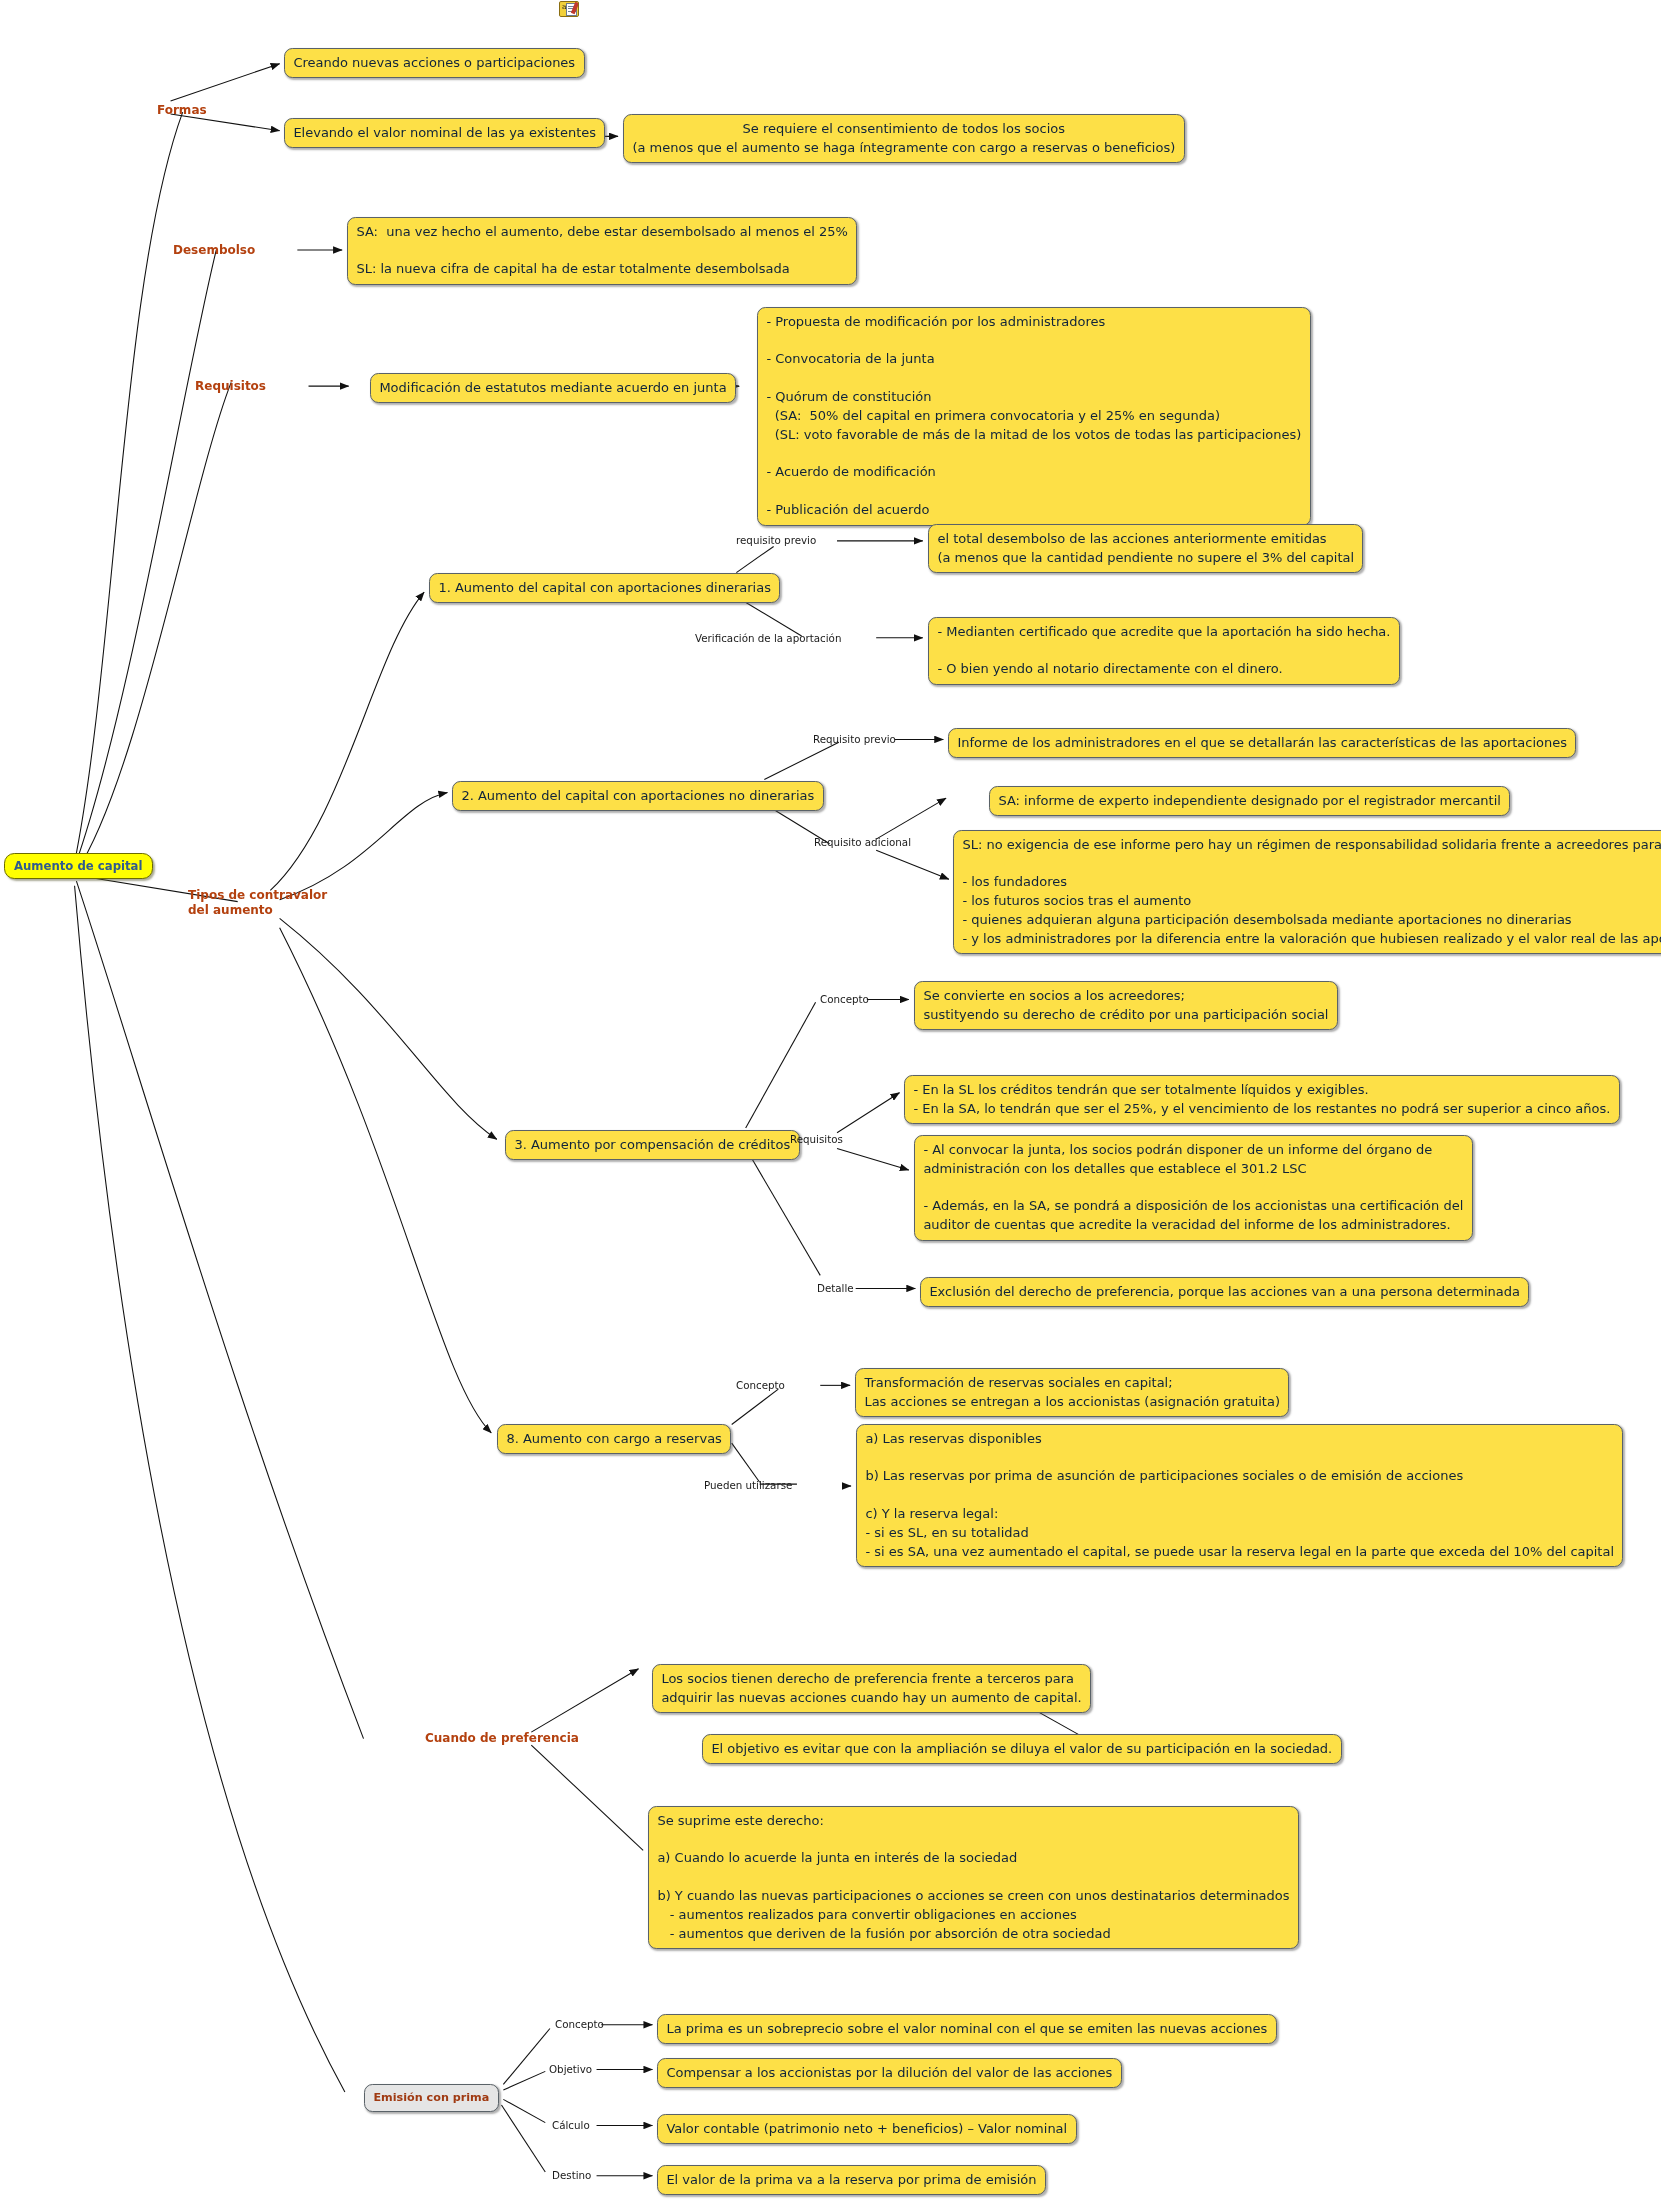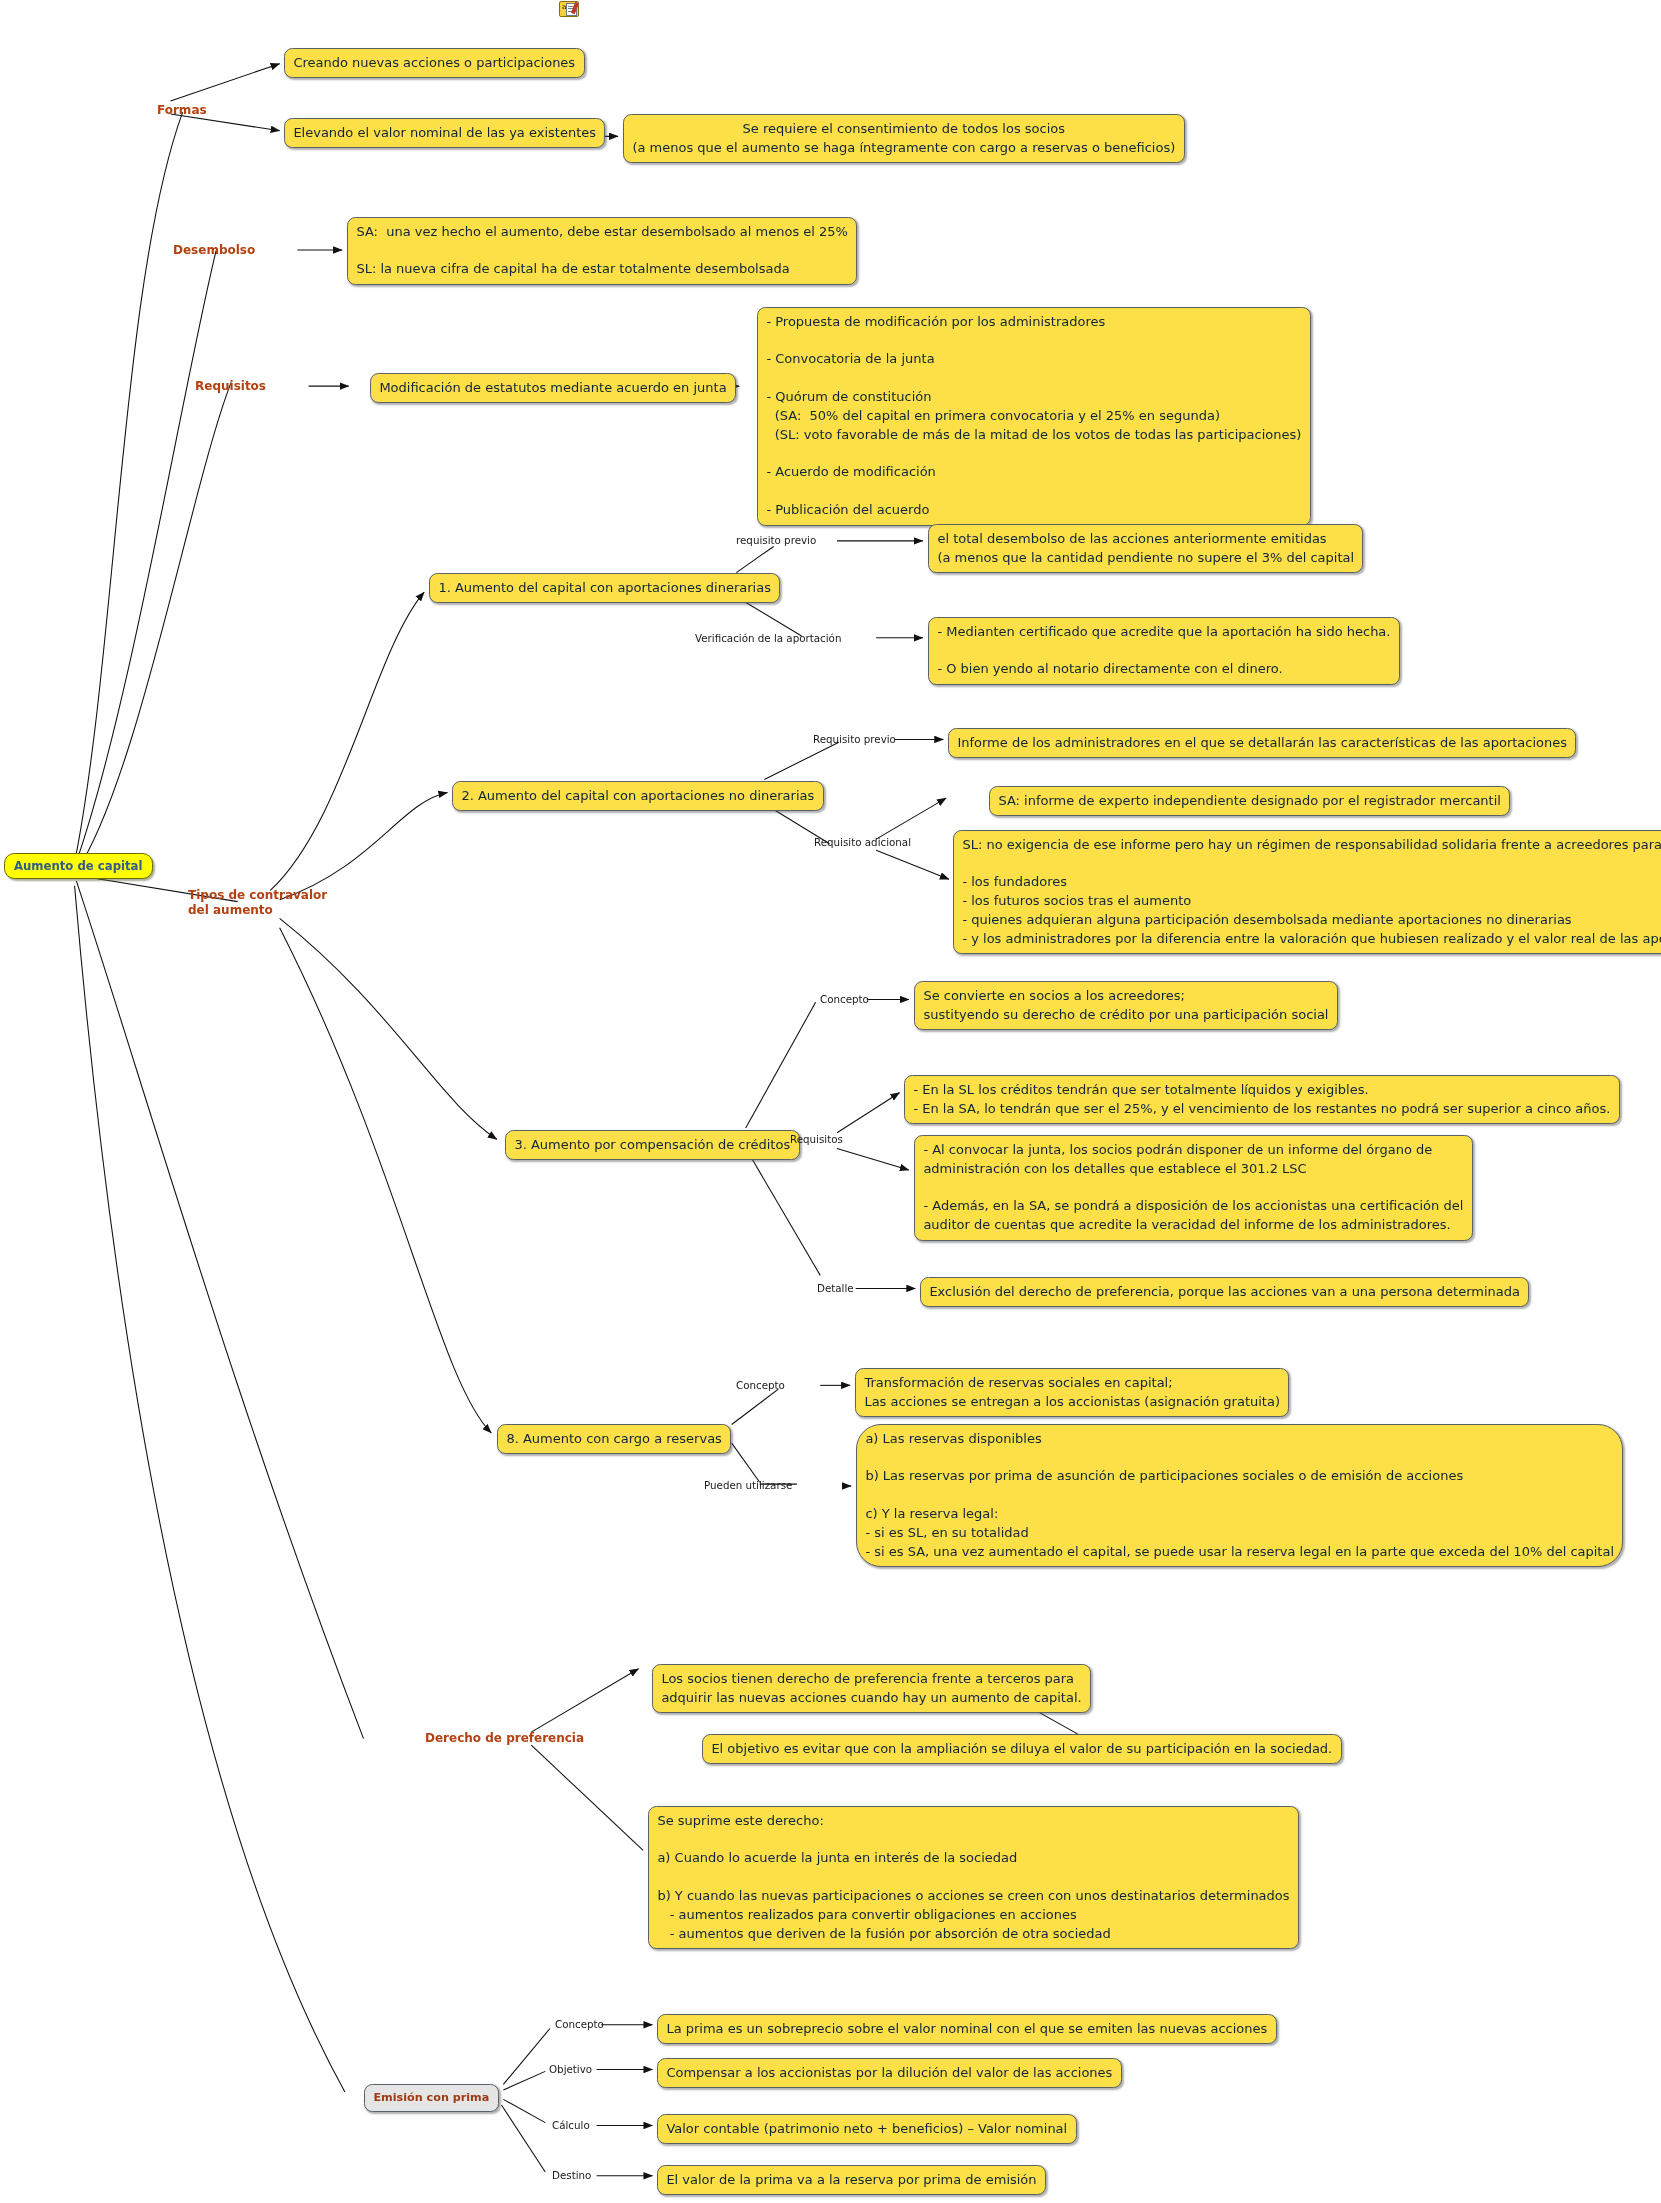--- a/index.html
+++ b/index.html
@@ -252,29 +252,29 @@
 - Además, en la SA, se pondrá a disposición de los accionistas una certificación del
 auditor de cuentas que acredite la veracidad del informe de los administradores.</div>
   <div class="slabel" style="left:817px; top:1282px;">Detalle</div>
   <div class="node" style="left:920px; top:1277px;">Exclusión del derecho de preferencia, porque las acciones van a una persona determinada</div>
 
   <div class="node" style="left:497px; top:1424px;">8. Aumento con cargo a reservas</div>
   <div class="slabel" style="left:736px; top:1379px;">Concepto</div>
   <div class="node" style="left:855px; top:1368px;">Transformación de reservas sociales en capital;
 Las acciones se entregan a los accionistas (asignación gratuita)</div>
   <div class="slabel" style="left:704px; top:1479px;">Pueden utilizarse</div>
-  <div class="node" style="left:856px; top:1424px;border-radius:25px;">a) Las reservas disponibles
+  <div class="node" style="left:856px; top:1424px;">a) Las reservas disponibles
 
 b) Las reservas por prima de asunción de participaciones sociales o de emisión de acciones
 
 c) Y la reserva legal:
 - si es SL, en su totalidad
 - si es SA, una vez aumentado el capital, se puede usar la reserva legal en la parte que exceda del 10% del capital</div>
 
-  <div class="blabel" style="left:390px; top:1731px;">Derecho de preferencia</div>
+  <div class="blabel" style="left:390px; top:1731px;">Cuando de preferencia</div>
 
   <div class="node" style="left:652px; top:1664px;">Los socios tienen derecho de preferencia frente a terceros para
 adquirir las nuevas acciones cuando hay un aumento de capital.</div>
 
   <div class="node" style="left:702px; top:1734px;">El objetivo es evitar que con la ampliación se diluya el valor de su participación en la sociedad.</div>
 
   <div class="node" style="left:648px; top:1806px;">Se suprime este derecho:
 
 a) Cuando lo acuerde la junta en interés de la sociedad
 

